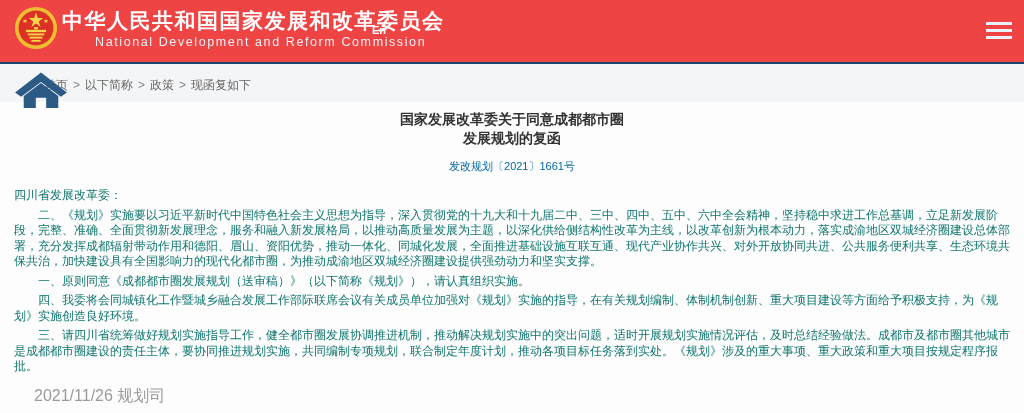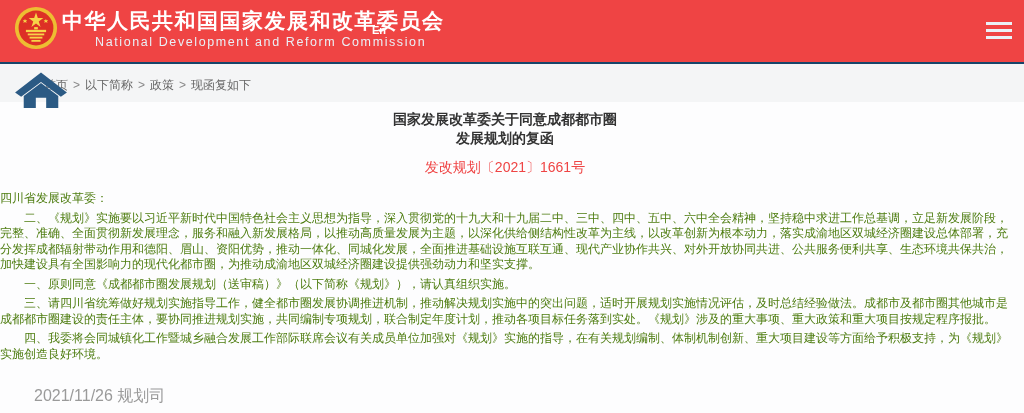--- a/index.html
+++ b/index.html
@@ -24,24 +24,24 @@
   .crumb-row { position:absolute; top:66px; left:0; width:1024px; height:36px;
                font-size:12px; color:#666; }
   .home-icon { position:absolute; left:12px; top:4px; width:58px; height:38px; z-index:2; }
   .crumb-text { position:absolute; left:44px; top:11px; white-space:nowrap; z-index:1; }
   .crumb-text a { color:#666; text-decoration:none; cursor:pointer; }
   .crumb-sep { margin:0 5px; color:#888; }
 
   
   .doc-panel { position:absolute; top:102px; left:0; width:1024px; height:311px;
                background:#fdfdfe; }
-  .doc-inner { padding:8px 14px 0 0; color:#404040; }
+  .doc-inner { padding:8px 14px 0 14px; color:#404040; }
   .doc-title { text-align:center; font-size:14px; font-weight:bold; line-height:19px; color:#333; }
-  .doc-number { text-align:center; font-size:14px; margin-top:11px; color:#ef4444; }
-  .doc-body { margin-top:14px; font-size:12px; line-height:15.5px; color:#4d7c0f; }
+  .doc-number { text-align:center; font-size:11px; margin-top:11px; color:#0369a1; }
+  .doc-body { margin-top:14px; font-size:12px; line-height:15.5px; color:#0f766e; }
   .doc-body p { margin-bottom:4px; text-indent:2em; }
   .doc-body p.salutation { text-indent:0; }
   .page-meta { position:absolute; left:34px; bottom:6px; font-size:16px; color:#9a9a9a; }
 </style>
 </head>
 <body>
 
 <div class="page">
 
   <div class="site-header">
@@ -81,21 +81,21 @@
     <div class="doc-inner">
       <div class="doc-title">
         <div>国家发展改革委关于同意成都都市圈</div>
         <div>发展规划的复函</div>
       </div>
       <div class="doc-number">发改规划〔2021〕1661号</div>
       <div class="doc-body">
         <p class="salutation">四川省发展改革委：</p>
         <p>二、《规划》实施要以习近平新时代中国特色社会主义思想为指导，深入贯彻党的十九大和十九届二中、三中、四中、五中、六中全会精神，坚持稳中求进工作总基调，立足新发展阶段，完整、准确、全面贯彻新发展理念，服务和融入新发展格局，以推动高质量发展为主题，以深化供给侧结构性改革为主线，以改革创新为根本动力，落实成渝地区双城经济圈建设总体部署，充分发挥成都辐射带动作用和德阳、眉山、资阳优势，推动一体化、同城化发展，全面推进基础设施互联互通、现代产业协作共兴、对外开放协同共进、公共服务便利共享、生态环境共保共治，加快建设具有全国影响力的现代化都市圈，为推动成渝地区双城经济圈建设提供强劲动力和坚实支撑。</p>
         <p>一、原则同意《成都都市圈发展规划（送审稿）》（以下简称《规划》），请认真组织实施。</p>
+        <p>四、我委将会同城镇化工作暨城乡融合发展工作部际联席会议有关成员单位加强对《规划》实施的指导，在有关规划编制、体制机制创新、重大项目建设等方面给予积极支持，为《规划》实施创造良好环境。</p>
         <p>三、请四川省统筹做好规划实施指导工作，健全都市圈发展协调推进机制，推动解决规划实施中的突出问题，适时开展规划实施情况评估，及时总结经验做法。成都市及都市圈其他城市是成都都市圈建设的责任主体，要协同推进规划实施，共同编制专项规划，联合制定年度计划，推动各项目标任务落到实处。《规划》涉及的重大事项、重大政策和重大项目按规定程序报批。</p>
-        <p>四、我委将会同城镇化工作暨城乡融合发展工作部际联席会议有关成员单位加强对《规划》实施的指导，在有关规划编制、体制机制创新、重大项目建设等方面给予积极支持，为《规划》实施创造良好环境。</p>
       </div>
 
     </div>
     <div class="page-meta">2021/11/26 规划司</div>
   </div>
 
 </div>
 
 </body></html>

